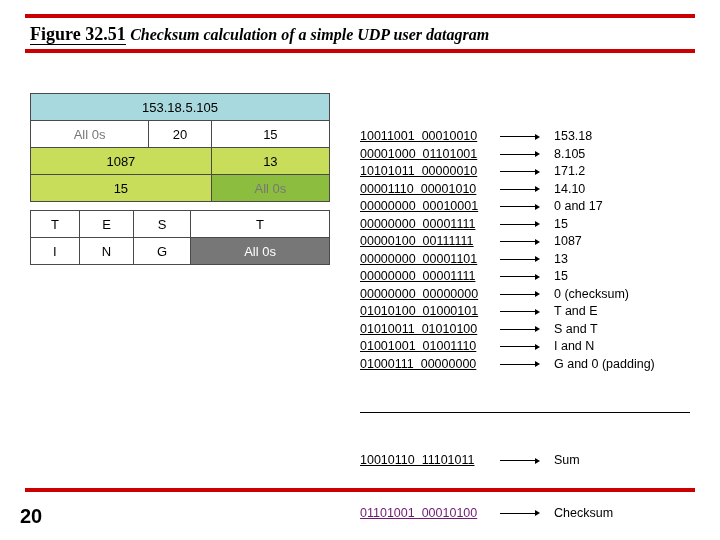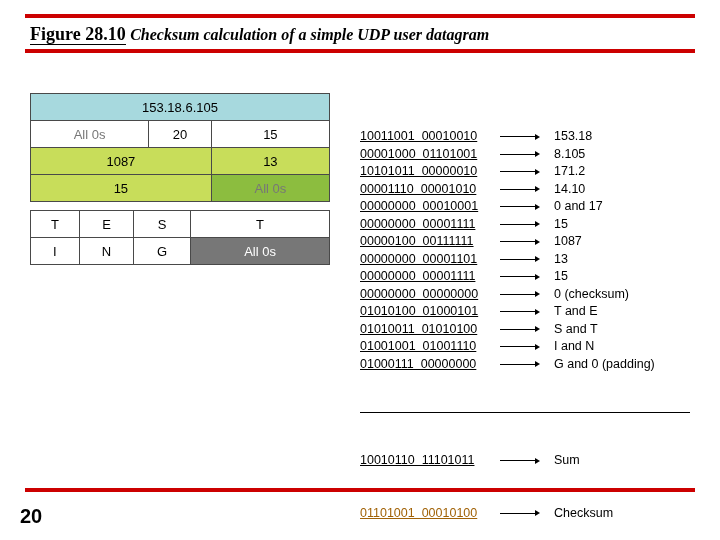--- a/index.html
+++ b/index.html
@@ -99,21 +99,21 @@
     border-top: 3px solid transparent;
     border-bottom: 3px solid transparent;
   }
   .meaning { padding-left: 14px; }
   .hr-thin {
     border: none;
     border-top: 1px solid #000;
     margin: 4px 0 4px 0;
     width: 330px;
   }
-  .checksum-bin { color: #a16207; }
+  .checksum-bin { color: #701a75; }
   .bottom-rule {
     position: absolute;
     bottom: 48px;
     left: 25px;
     right: 25px;
     height: 4px;
     background: #cc0000;
   }
   .slide-num {
     position: absolute;
@@ -123,33 +123,33 @@
     font-weight: bold;
     margin-left: 20px;
   }
 </style>
 </head>
 <body>
 
 <div class="red-rule" style="margin-top:14px"></div>
 
 <div class="title-row">
-  <span class="fig-label"><span class="underline">Figure 28.10</span></span>
+  <span class="fig-label"><span class="underline">Figure 32.51</span></span>
   <span class="fig-caption">Checksum calculation of a simple UDP user datagram</span>
 </div>
 
 <div class="red-rule"></div>
 
 <div class="content">
 
   <div class="left">
     <table class="ip-table">
       <tbody>
           <tr>
-            <td class="bg-blue" colspan="4">153.18.6.105</td>
+            <td class="bg-blue" colspan="4">153.18.5.105</td>
           </tr>
       <tr>
         <td class="bg-white muted">All 0s</td>
         <td class="bg-white">20</td>
         <td class="bg-white" colspan="2">15</td>
       </tr>
       <tr>
         <td class="bg-lime" colspan="2">1087</td>
         <td class="bg-lime" colspan="2">13</td>
       </tr>

